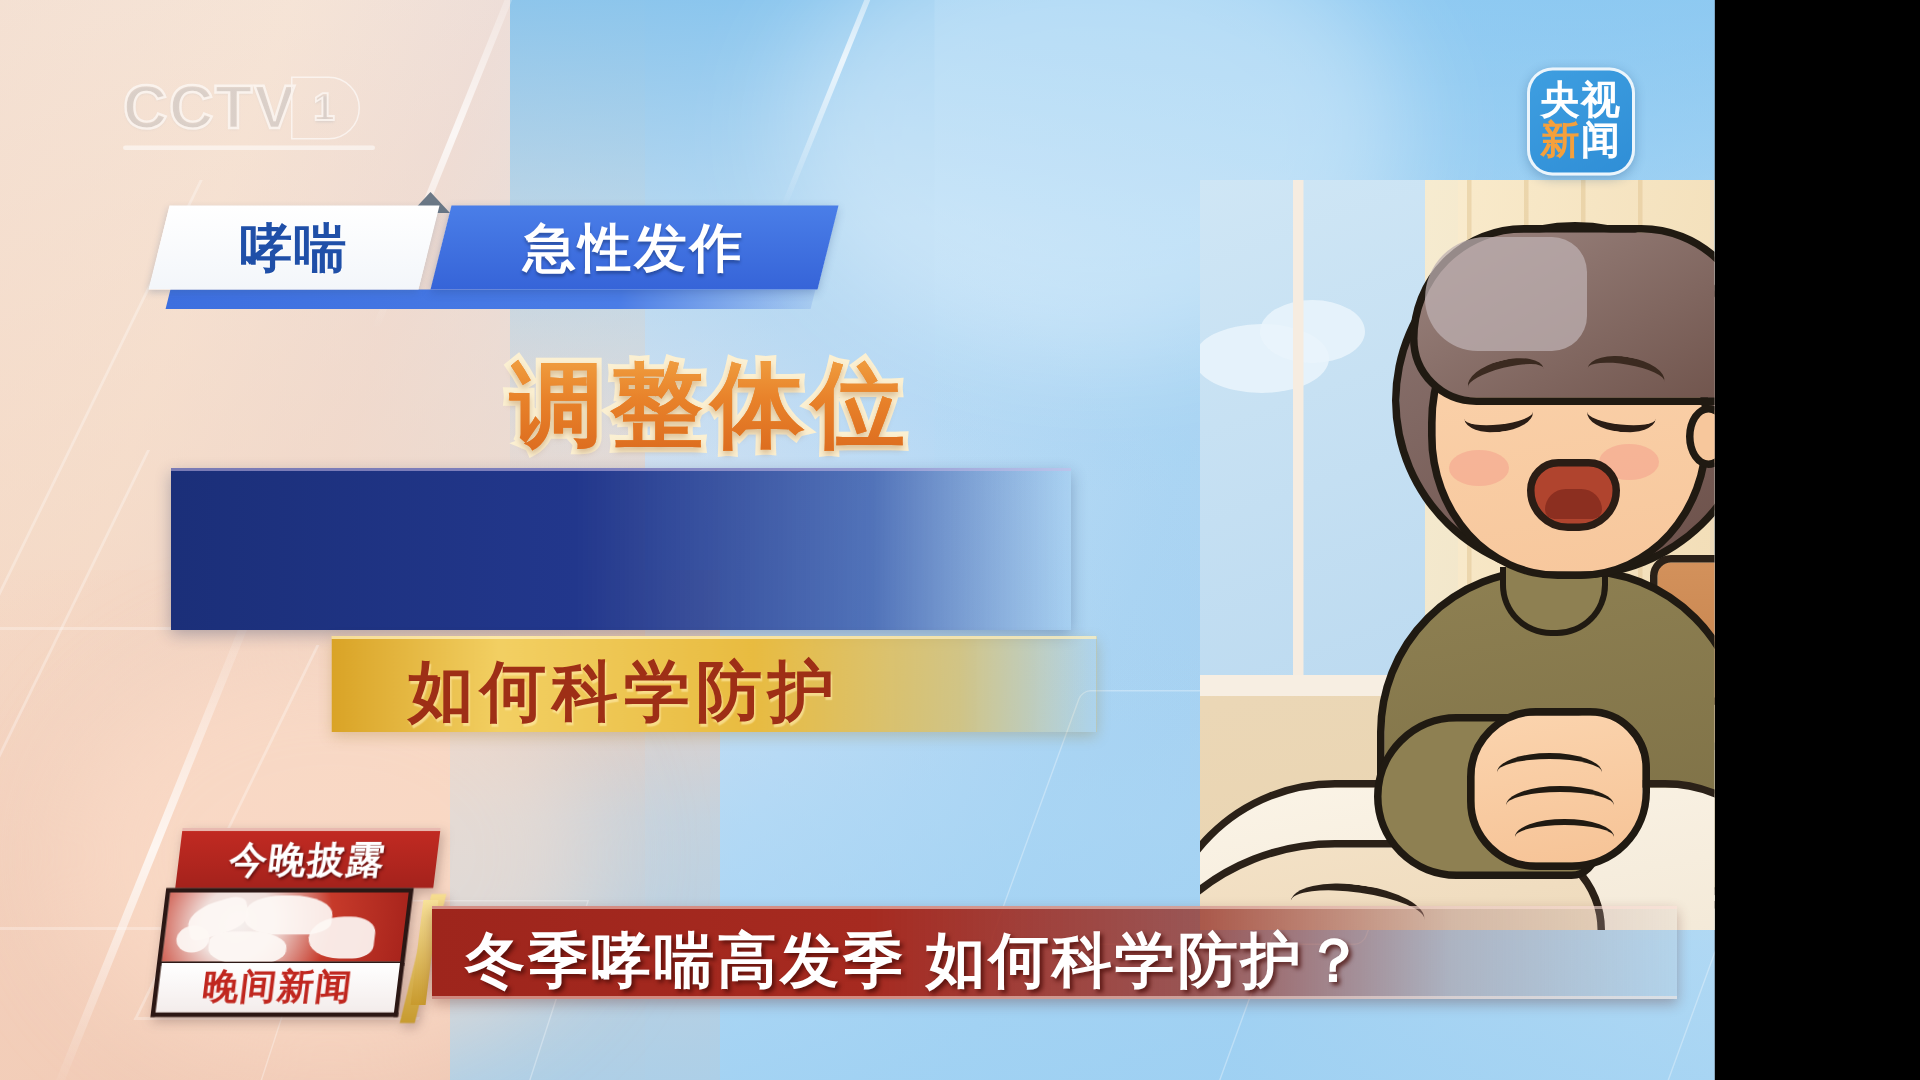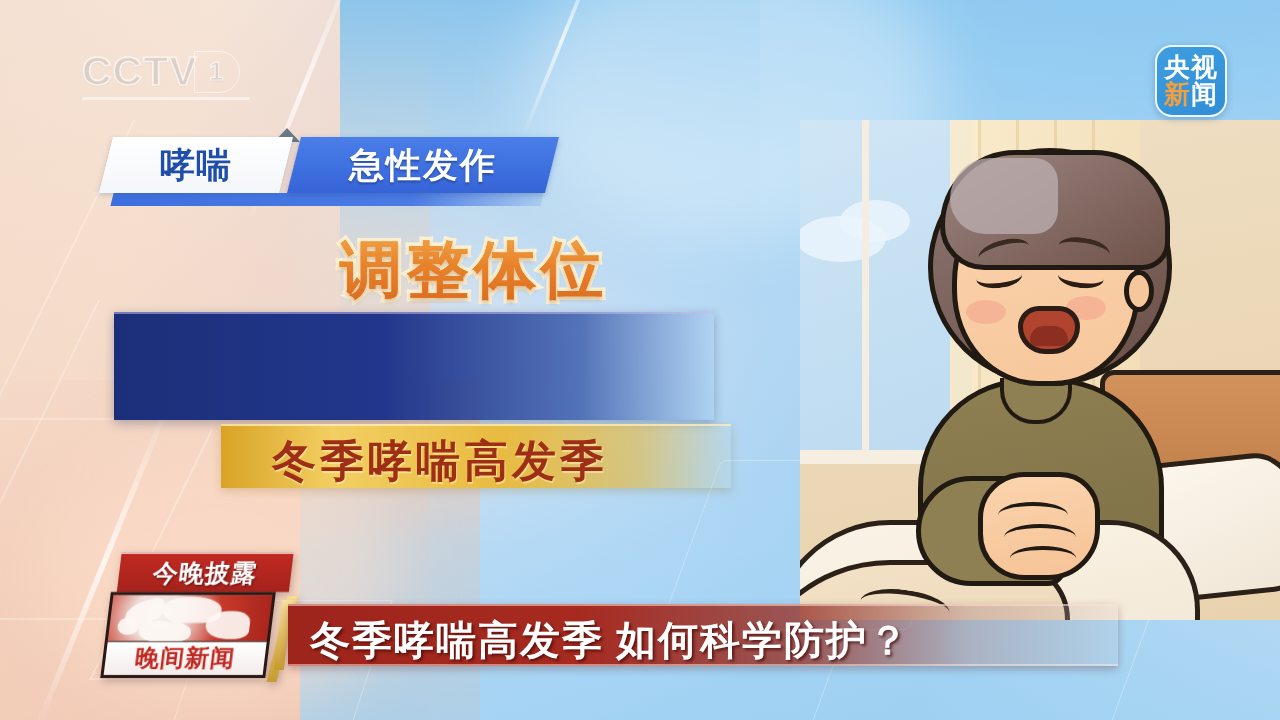--- a/index.html
+++ b/index.html
@@ -1,18 +1,18 @@
 <!DOCTYPE html>
 <html><head>
 <meta charset="utf-8">
 <style>
   html,body{margin:0;padding:0;background:#000;}
   *{box-sizing:border-box;}
   .screen{
-    position:relative;width:1280px;height:720px;overflow:hidden;
+    position:relative;width:1143px;height:720px;overflow:hidden;
     font-family:"Liberation Sans","DejaVu Sans",sans-serif;
     background:#bfdcf3;
   }
 
   
   .bg-base{position:absolute;inset:0;
     background:
       linear-gradient(110deg,
         #f2ded0 0%, #f4e3d6 14%, #eadcd9 24%,
         #d8e2ef 36%, #bfdcf5 50%, #a9d3f2 64%,
@@ -194,21 +194,21 @@
   .bug-gold{position:absolute;left:176px;top:44px;width:10px;height:86px;
     background:linear-gradient(180deg,#f6dd90,#c79b30);transform:skewX(-7deg);}
 
   
   .ticker{position:absolute;left:288px;top:604px;width:830px;height:62px;
     background:linear-gradient(90deg,#9e251c 0%,#a62a20 35%,rgba(150,52,42,.78) 62%,rgba(178,140,135,.45) 82%,rgba(205,195,195,.18) 100%);
     border-top:2px solid rgba(255,225,215,.55);
     border-bottom:2px solid rgba(255,235,225,.5);
     box-shadow:0 3px 8px rgba(90,25,20,.3);}
   .ticker-text{position:absolute;left:310px;top:613px;font-size:40px;font-weight:bold;
-    color:#ffffff;font-family:Liberation Serif, serif;letter-spacing:2px;
+    color:#ffffff;font-family:Liberation Sans, sans-serif;letter-spacing:2px;
     text-shadow:2px 2px 3px rgba(70,10,5,.75);}
   .ticker-gold{position:absolute;left:278px;top:600px;width:10px;height:70px;
     background:linear-gradient(180deg,#f8e29a,#c89a2e);transform:skewX(-7deg);}
 </style>
 </head>
 <body>
 
 <div class="screen">
 
   <div class="bg-base"></div>
@@ -297,21 +297,21 @@
       <span>急性发作</span>
     </div>
   </div>
 
   <div class="gold-head">调整体位</div>
   <div class="gold-head-fill">调整体位</div>
 
   <div class="navy-band"></div>
 
   <div class="gold-band"></div>
-  <div class="gold-band-text">冬季哮喘高发季</div>
+  <div class="gold-band-text">如何科学防护</div>
 
   <div class="bug">
     <div class="bug-top">
       <span>今晚披露</span>
     </div>
     <div class="bug-globe">
       <div class="land" style="left:14px;top:6px;width:40px;height:22px;border-radius:50% 30% 40% 20%;transform:rotate(-18deg);"></div>
       <div class="land" style="left:52px;top:2px;width:58px;height:26px;border-radius:40% 50% 30% 40%;"></div>
       <div class="land" style="left:30px;top:26px;width:52px;height:22px;border-radius:30% 50% 40% 50%;"></div>
       <div class="land" style="left:96px;top:16px;width:44px;height:28px;border-radius:50% 40% 30% 50%;"></div>

